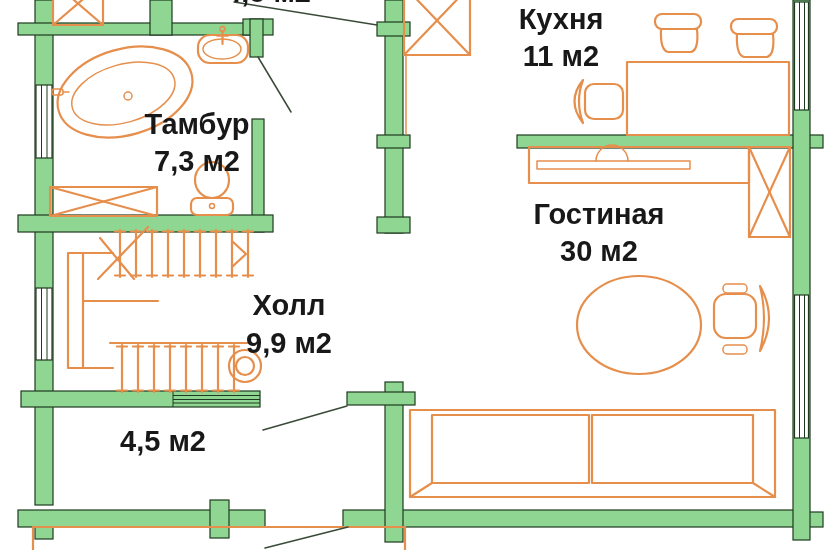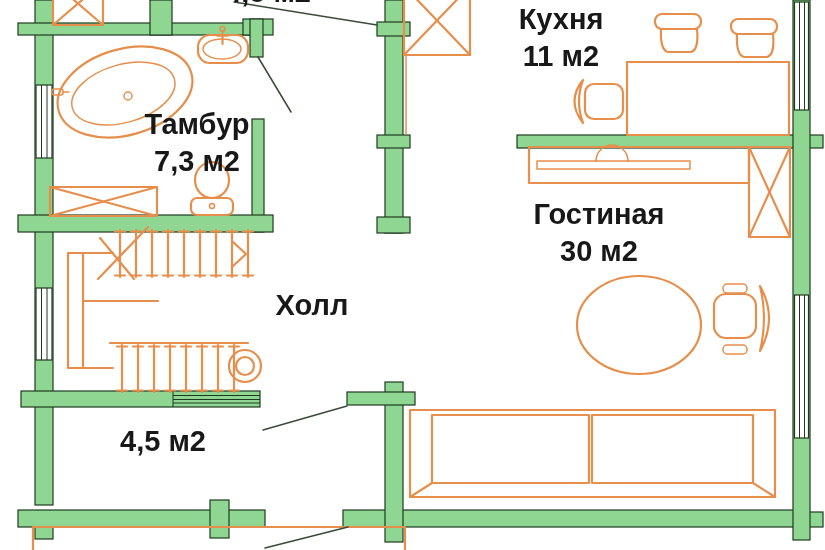--- a/index.html
+++ b/index.html
@@ -237,21 +237,22 @@
   <div class="room-label" style="left:561px;top:1px;">
     <span class="name">Кухня</span>
     <span class="area">11 м2</span>
   </div>
 
   <div class="room-label" style="left:563px;top:196px;margin-left:36px;">
     <span class="name">Гостиная</span>
     <span class="area">30 м2</span>
   </div>
 
-  <div class="room-label" style="left:312px;top:286px;line-height:38px;">
+  <div class="room-label" style="left:289px;top:286px;line-height:38px;">
     <span class="name">Холл</span>
+    <span class="area">9,9 м2</span>
   </div>
 
   <div class="room-label" style="left:163px;top:422px;line-height:38px;">
     <span class="area">4,5 м2</span>
   </div>
 
 </div>
 
 </body></html>

